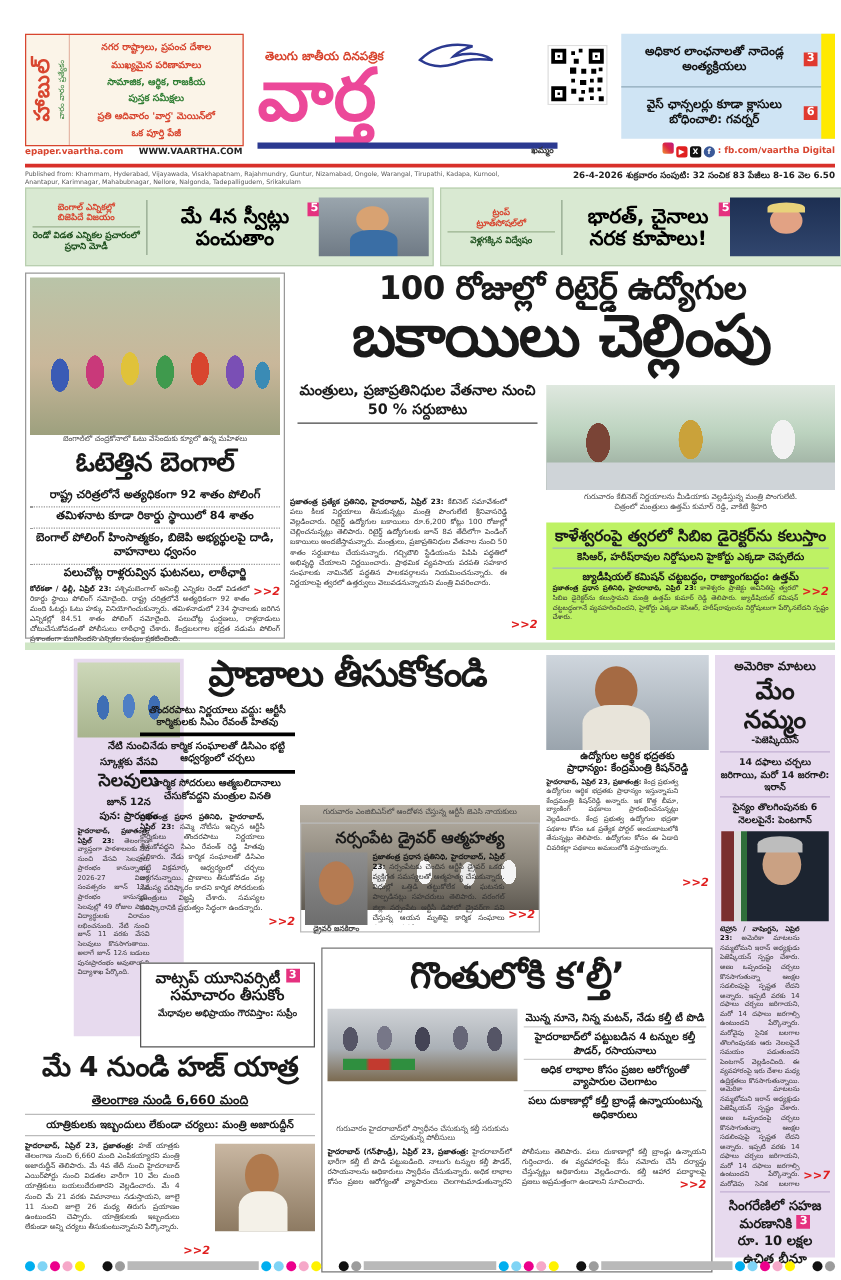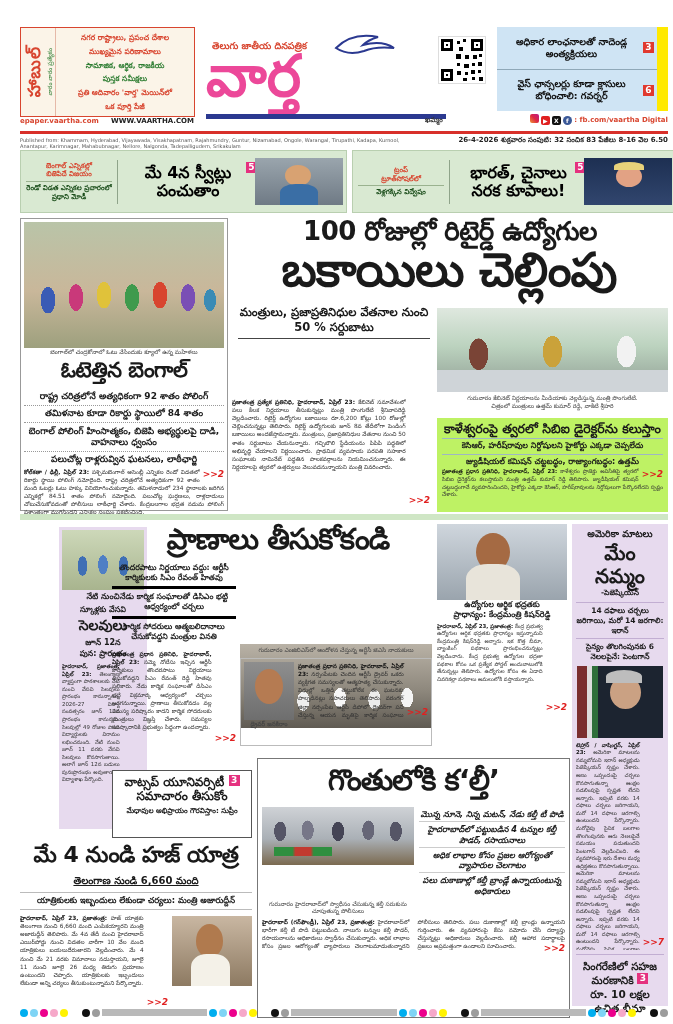--- a/index.html
+++ b/index.html
@@ -113,21 +113,21 @@
   .haj{left:20px;top:842px;width:232px;height:166px;}
   .haj h2{margin:0;font-size:22px;font-weight:900;text-align:center;letter-spacing:-0.5px;}
   .haj .d1{font-size:10px;font-weight:900;text-align:center;margin-top:2px;text-decoration:underline;}
   .haj .d2{font-size:8.3px;font-weight:bold;text-align:center;border-top:1px solid #bbb;border-bottom:1px solid #bbb;
            margin-top:3px;padding:2px 0;}
   .haj .ph{float:right;width:80px;height:70px;margin:2px 0 2px 4px;}
   .haj .bt{margin-top:4px;height:96px;}
   
   .kalti{left:257px;top:758px;width:313px;height:260px;border:1px solid #777;padding:4px;box-sizing:border-box;background:#fff;}
   .kalti h2{margin:0;font-size:29px;font-weight:900;text-align:center;letter-spacing:-1px;}
-  .kalti .row{display:flex;margin-top:3px;font-style:italic;}
+  .kalti .row{display:flex;margin-top:3px;}
   .kalti .ph{width:152px;height:58px;}
   .kalti .decks{flex:1;margin-left:5px;}
   .kalti .decks .d{font-size:8.2px;font-weight:bold;text-align:center;line-height:1.25;padding:2px 0;}
   .kalti .decks .d+.d{border-top:1px solid #ccc;}
   .kalti .cap{margin-top:2px;}
   .kalti .bt{margin-top:3px;height:96px;column-count:2;column-gap:8px;}
   
   .regstrip{left:20px;top:1008px;width:648px;height:9px;display:flex;align-items:center;gap:2px;}
   .dot{width:8px;height:8px;border-radius:50%;flex:0 0 auto;}
   .c-cy{background:#00aeef}.c-lb{background:#7fd4f5}.c-mg{background:#ec008c}
@@ -368,20 +368,21 @@
   </div>
   <div class="abs rtc-body body-txt">
     <span class="jump" style="margin-top:82px">&gt;&gt;2</span>
     <span class="dateline">ప్రజాతంత్ర ప్రధాన ప్రతినిధి, హైదరాబాద్, ఏప్రిల్ 23:</span>
     <span>సమ్మె నోటీసు ఇచ్చిన ఆర్టీసీ కార్మికులు తొందరపాటు నిర్ణయాలు తీసుకోవద్దని సిఎం రేవంత్ రెడ్డి హితవు పలికారు. నేడు కార్మిక సంఘాలతో డిసిఎం భట్టి విక్రమార్క ఆధ్వర్యంలో చర్చలు జరగనున్నాయి. ప్రాణాలు తీసుకోవడం వల్ల సమస్య పరిష్కారం కాదని కార్మిక సోదరులకు మంత్రులు విజ్ఞప్తి చేశారు. సమస్యల పరిష్కారానికి ప్రభుత్వం సిద్ధంగా ఉందన్నారు.</span>
   </div>
   <div class="abs protest photo ph-protest"></div>
   <div class="abs protcap cap">గురువారం ఎంజిబిఎస్‌లో ఆందోళన చేస్తున్న ఆర్టీసీ జెఎసి నాయకులు</div>
 
   <div class="abs driver">
+    <h3>నర్సంపేట డ్రైవర్ ఆత్మహత్య</h3>
     <div class="ph photo ph-driverman"></div>
     <div class="body-txt" style="height:58px">
       <span class="jump" style="margin-top:44px">&gt;&gt;2</span>
       <span class="dateline">ప్రజాతంత్ర ప్రధాన ప్రతినిధి, హైదరాబాద్, ఏప్రిల్ 23:</span>
       <span>నర్సంపేటకు చెందిన ఆర్టీసీ డ్రైవర్ ఒకరు వ్యక్తిగత సమస్యలతో ఆత్మహత్య చేసుకున్నారు. విధుల్లో ఒత్తిడి తట్టుకోలేక ఈ ఘటనకు పాల్పడినట్లు సహచరులు తెలిపారు. వరంగల్ జిల్లా నర్సంపేట ఆర్టీసీ డిపోలో డ్రైవర్‌గా పని చేస్తున్న ఆయన మృతిపై కార్మిక సంఘాలు సంతాపం ప్రకటించాయి.</span>
     </div>
     <div class="pcap">డ్రైవర్ జనకిరాం</div>
   </div>
 
   <div class="abs kishan">

